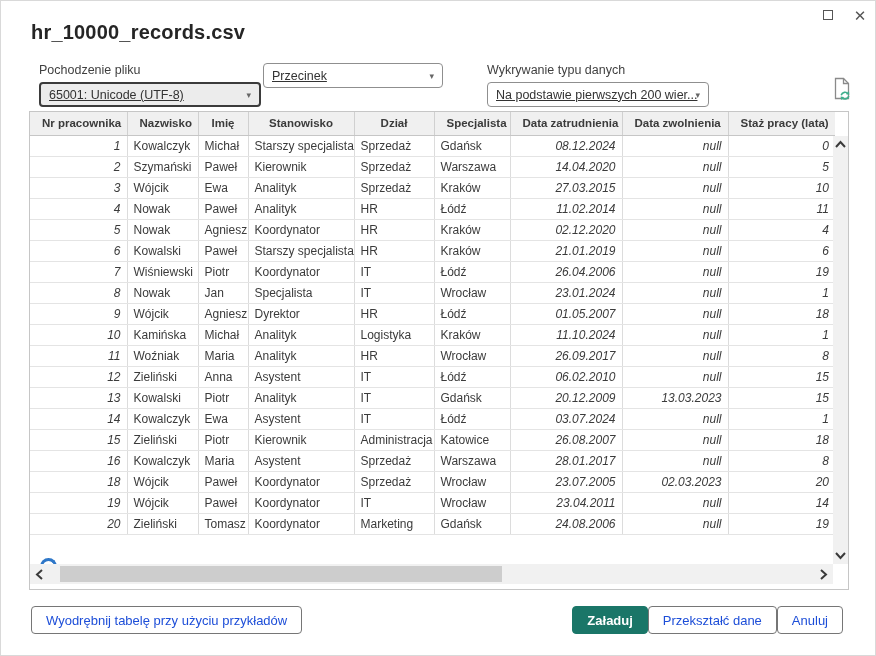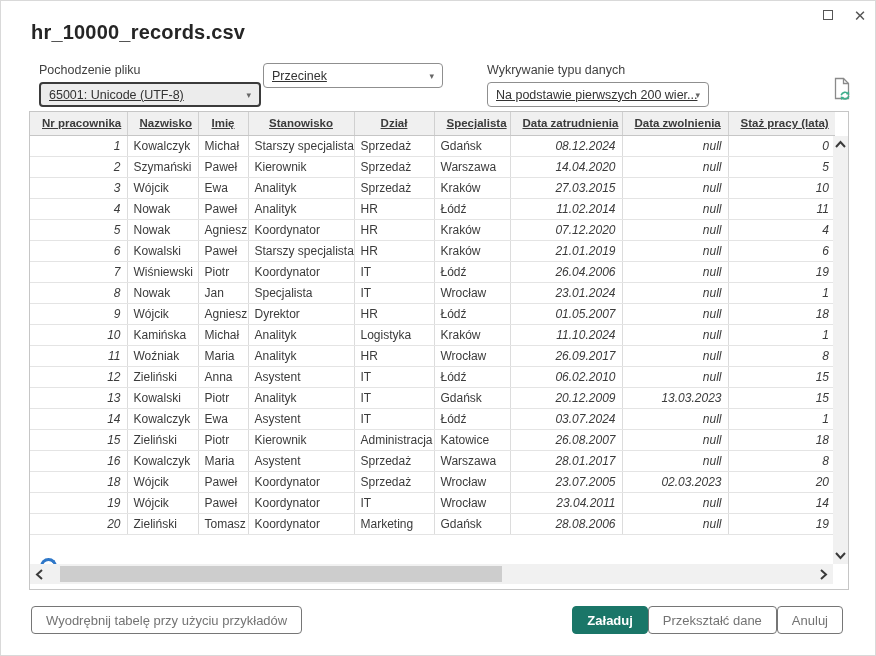--- a/index.html
+++ b/index.html
@@ -41,21 +41,21 @@
 
   
   .grid-box {
     position:absolute; left:28px; top:110px; width:820px; height:479px;
     border:1px solid #c6c6c6; background:#fff; overflow:hidden;
   }
   table.preview { border-collapse:collapse; table-layout:fixed; width:805px; }
   table.preview th {
     height:23px; background:#f0f0f0; font-size:11.5px; font-weight:700;
     color:#3b3b3b; text-align:center; border-right:1px solid #d0d0d0;
-    border-bottom:1px solid #c6c6c6; padding:0 12px; white-space:nowrap; overflow:hidden;text-decoration:underline;
+    border-bottom:1px solid #c6c6c6; padding:0 12px; white-space:nowrap; overflow:hidden;
   }
   table.preview th:last-child { border-right:none; }
   table.preview td {
     height:21px; font-size:12px; color:#3b3b3b; padding:0 6px;
     border-right:1px solid #dcdcdc; border-bottom:1px solid #e4e4e4;
     white-space:nowrap; overflow:hidden; background:#fff;
   }
   table.preview td:last-child { border-right:none; }
   table.preview td.num { text-align:right; font-style:italic; }
 
@@ -75,21 +75,21 @@
   .scroll-arrow svg { display:block; }
 
   .spinner {
     position:absolute; left:10px; bottom:14px; width:17px; height:17px;
     border-radius:50%; border:3px solid #2e77c8; border-bottom-color:transparent;
   }
 
   
   .btn {
     height:28px; border:1px solid #767676; border-radius:4px; background:#fff;
-    font-family:"Liberation Sans",sans-serif; font-size:13px; color:#737373;
+    font-family:"Liberation Sans",sans-serif; font-size:13px; color:#1d4ed8;
     padding:0 14px; display:inline-flex; align-items:center; justify-content:center;
     cursor:pointer; white-space:nowrap;
   }
   .btn.primary { background:#1a7668; border-color:#1a7668; color:#ffffff; font-weight:700; }
   .footer-left { position:absolute; left:30px; top:605px; }
   .footer-right { position:absolute; right:32px; top:605px; display:flex; }
 </style>
 </head>
 <body>
 
@@ -211,21 +211,21 @@
           <td class="num">null</td>
           <td class="num">11</td>
         </tr>
         <tr>
           <td class="num">5</td>
           <td>Nowak</td>
           <td>Agnieszka</td>
           <td>Koordynator</td>
           <td>HR</td>
           <td>Kraków</td>
-          <td class="num">07.12.2020</td>
+          <td class="num">02.12.2020</td>
           <td class="num">null</td>
           <td class="num">4</td>
         </tr>
         <tr>
           <td class="num">6</td>
           <td>Kowalski</td>
           <td>Paweł</td>
           <td>Starszy specjalista</td>
           <td>HR</td>
           <td>Kraków</td>
@@ -365,21 +365,21 @@
           <td class="num">null</td>
           <td class="num">14</td>
         </tr>
         <tr>
           <td class="num">20</td>
           <td>Zieliński</td>
           <td>Tomasz</td>
           <td>Koordynator</td>
           <td>Marketing</td>
           <td>Gdańsk</td>
-          <td class="num">28.08.2006</td>
+          <td class="num">24.08.2006</td>
           <td class="num">null</td>
           <td class="num">19</td>
         </tr>
       </tbody>
   </table>
 
   <div class="spinner"></div>
 
   <div class="vbar">
     <span class="scroll-arrow">

